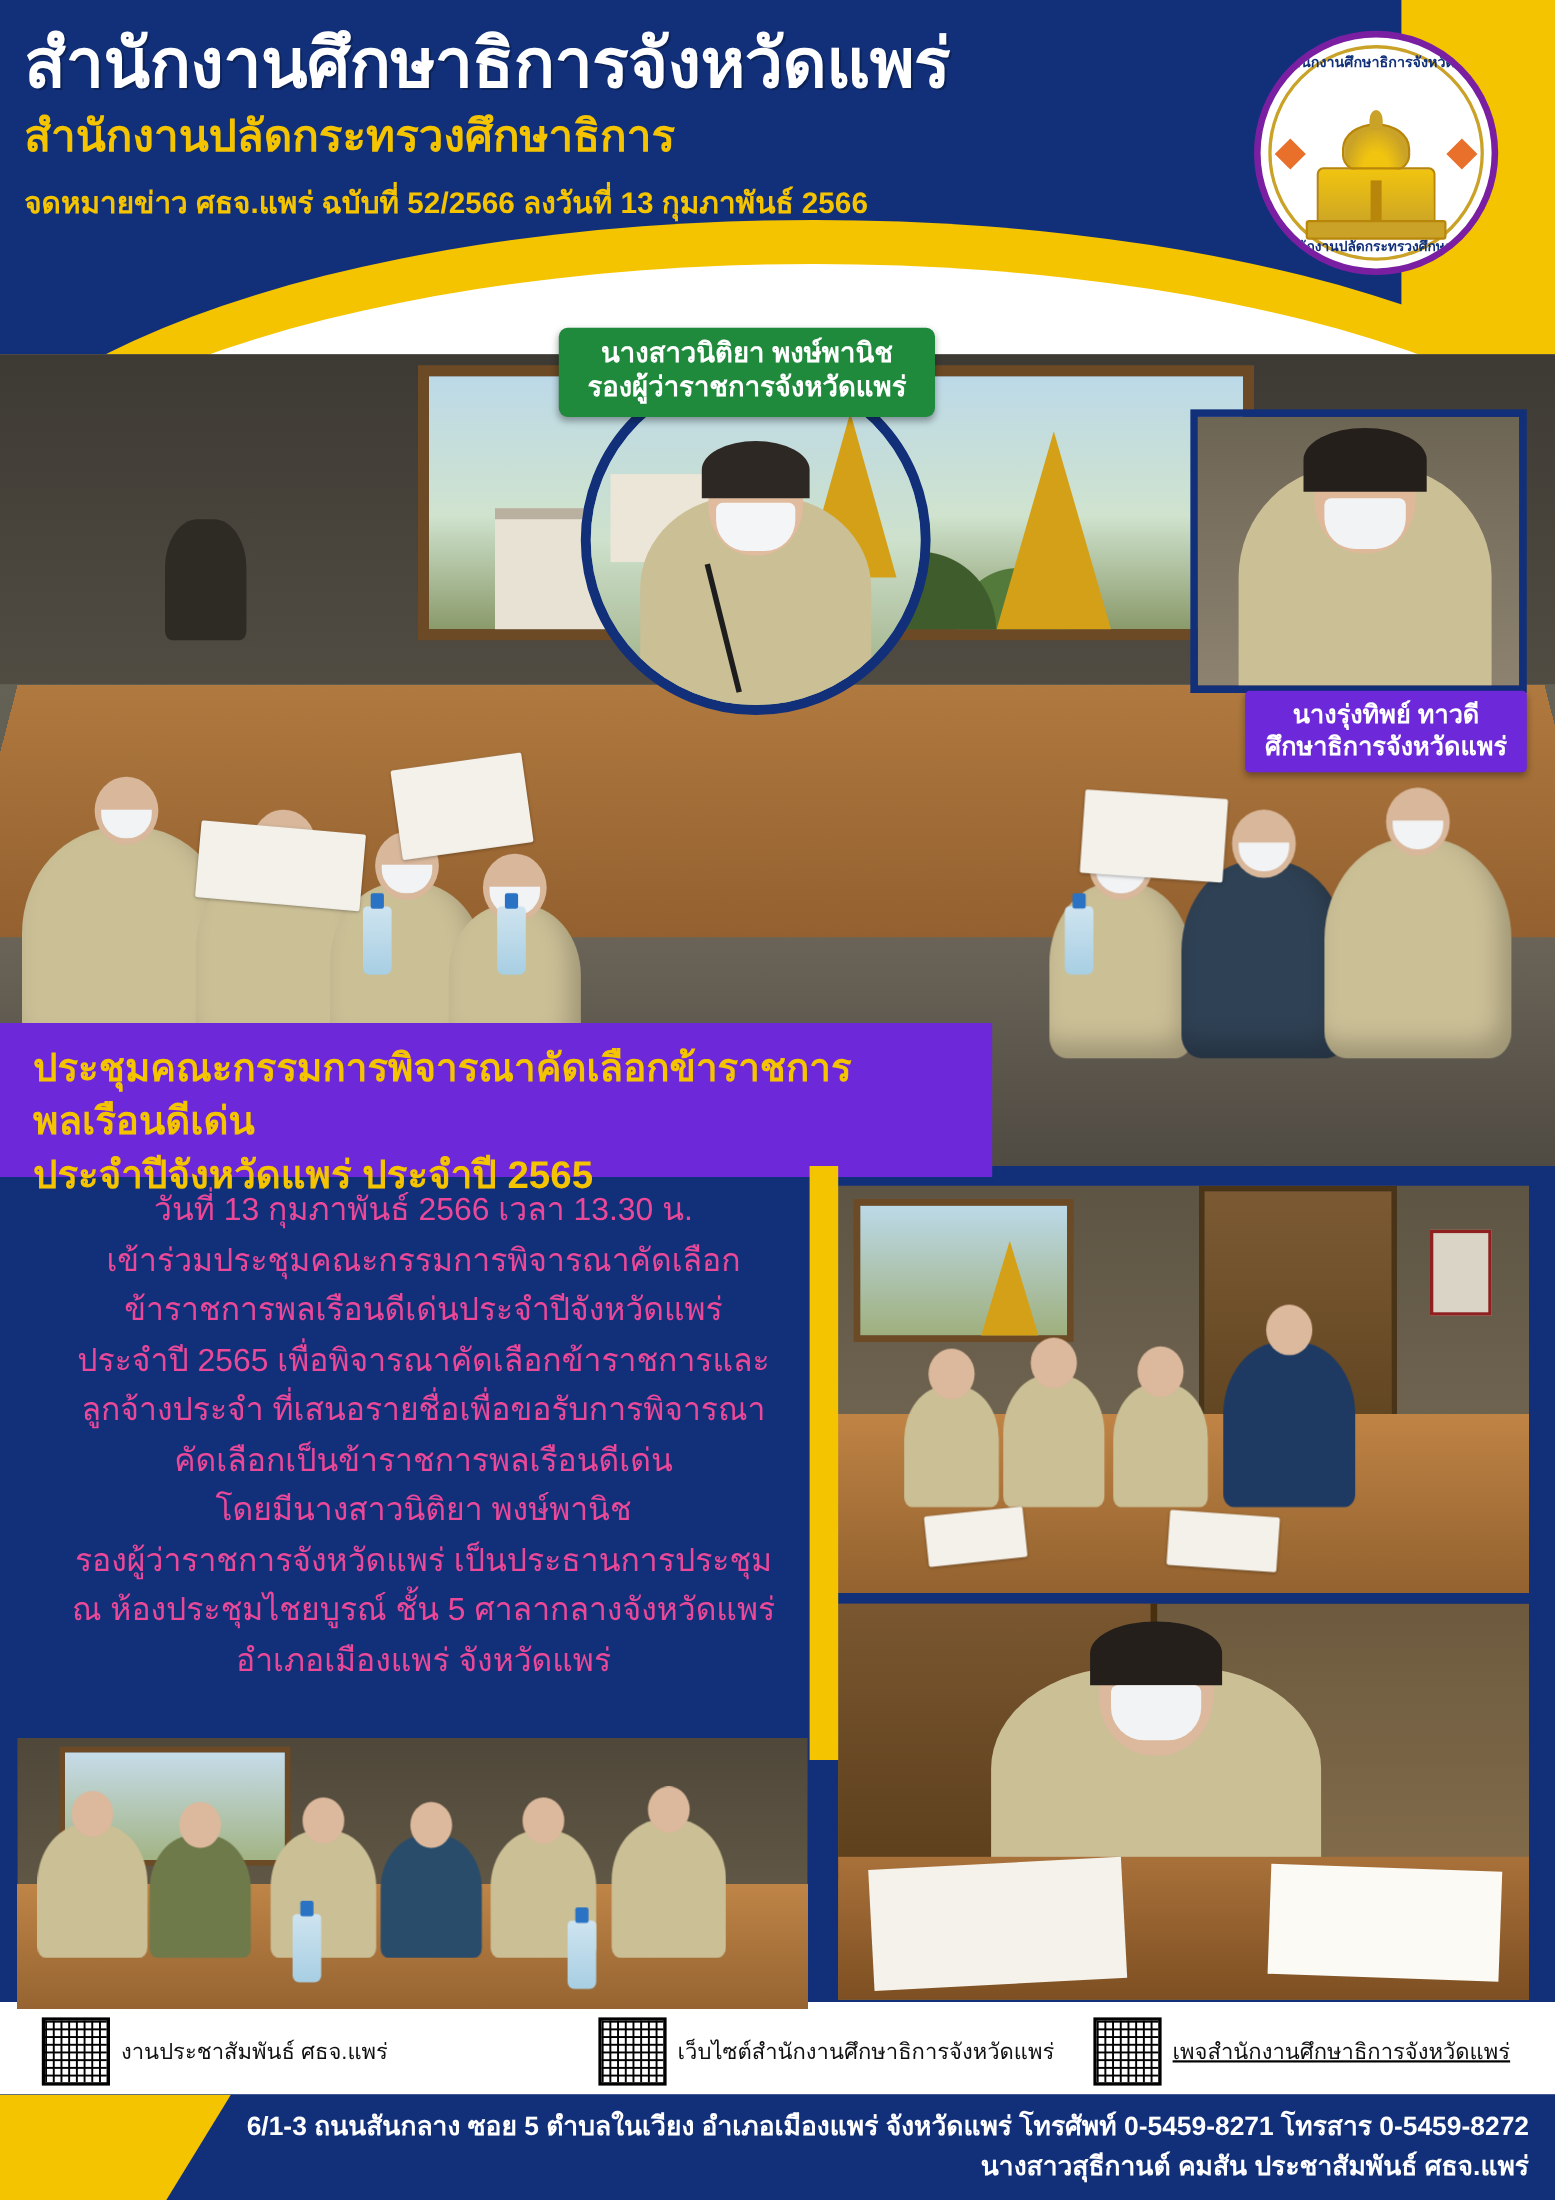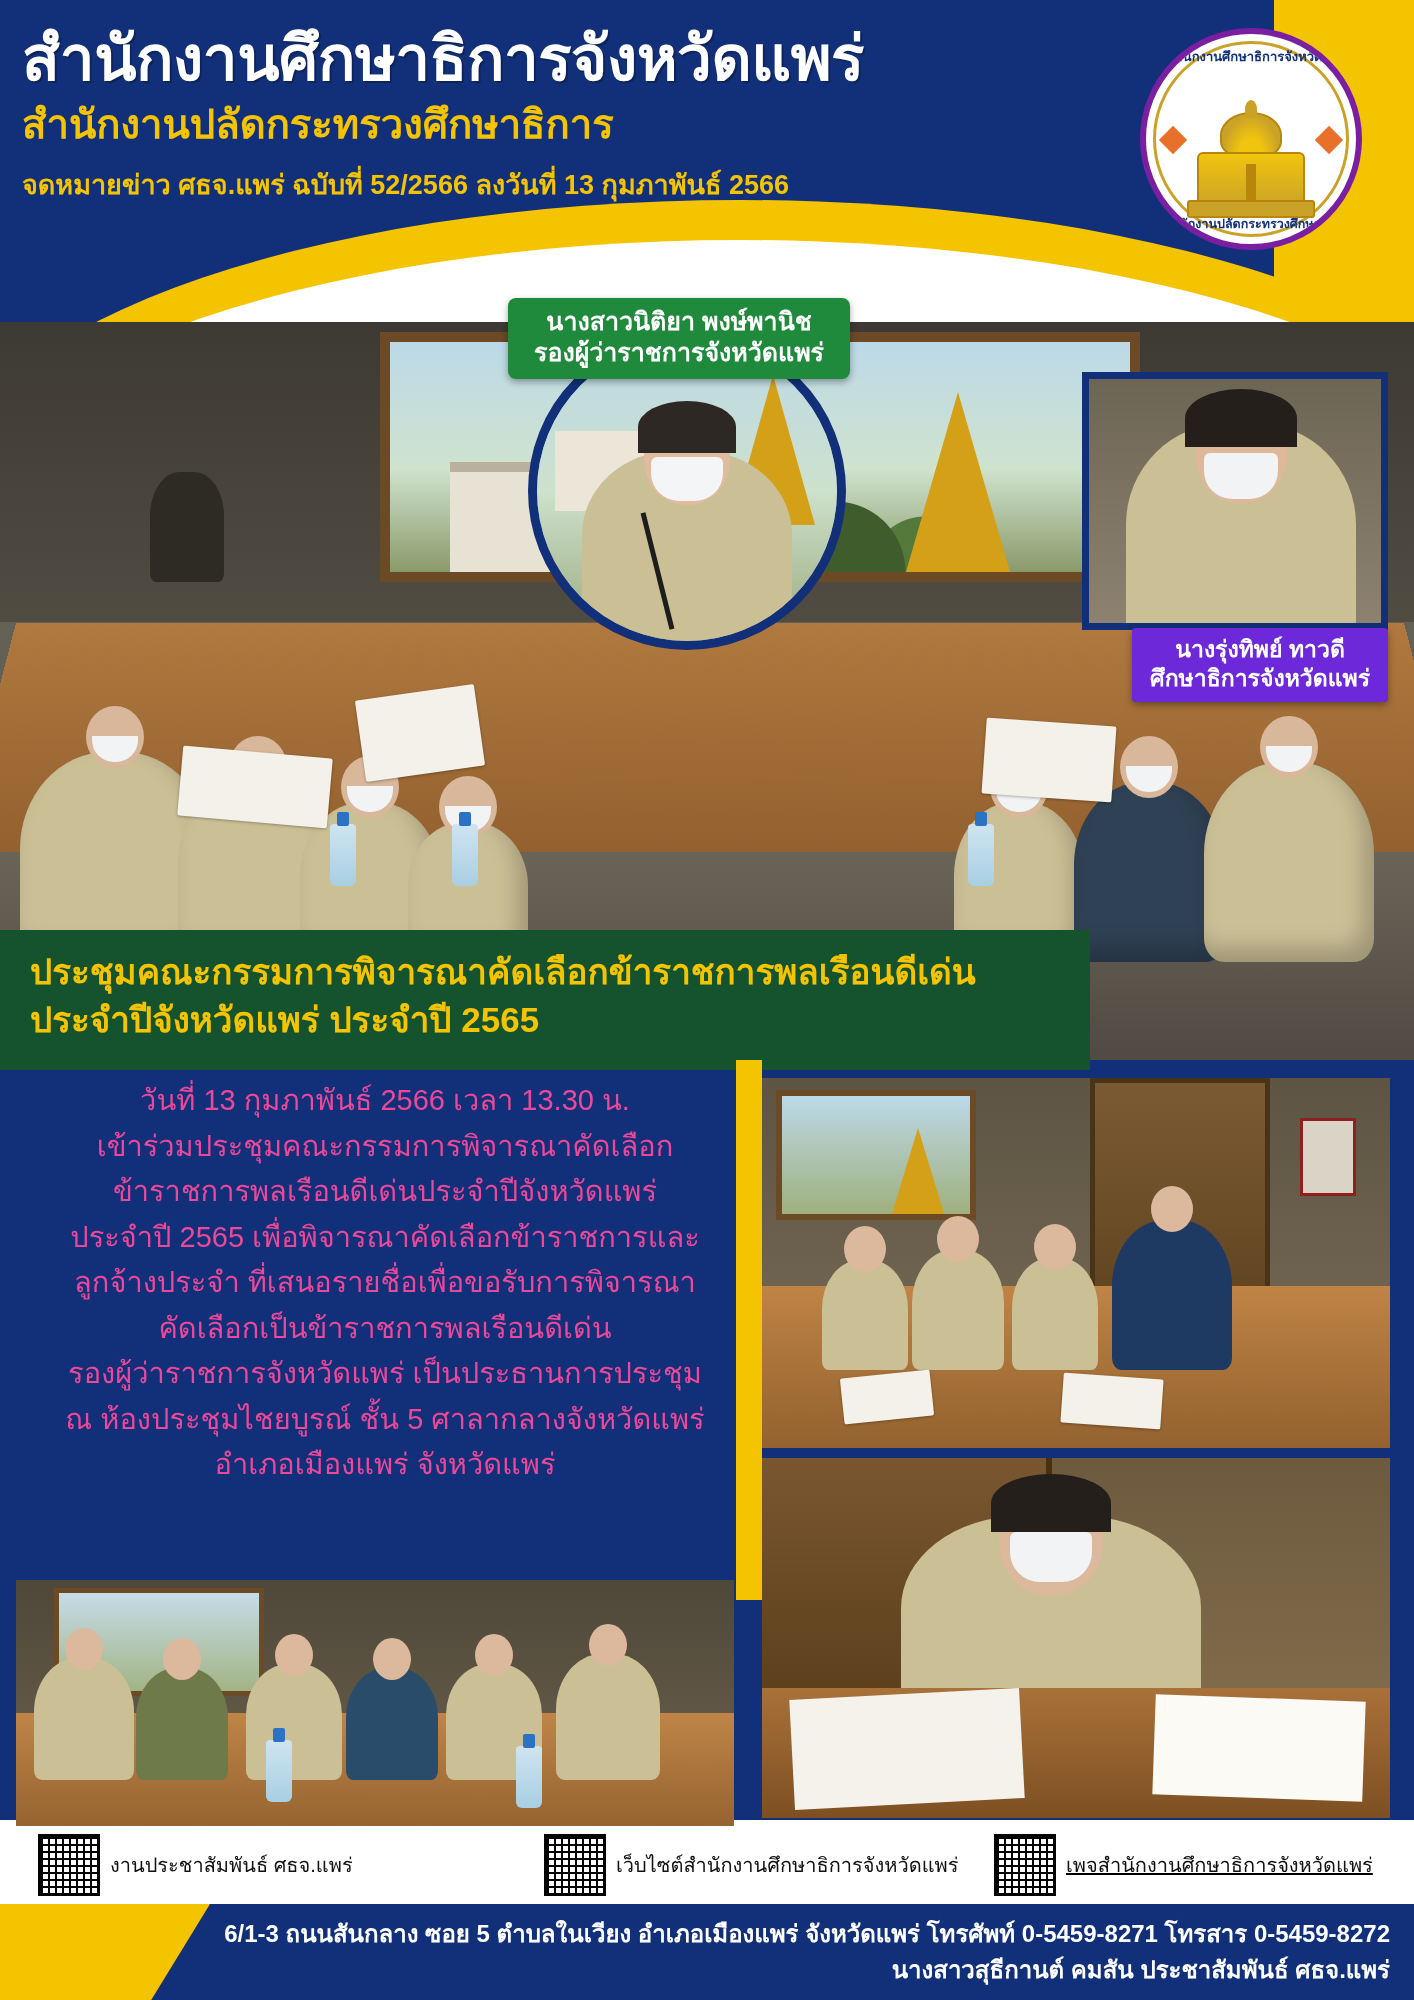--- a/index.html
+++ b/index.html
@@ -256,22 +256,22 @@
   .name-tag-right {
     position: absolute; right: 26px; top: 628px; z-index: 6;
     background: #6d28d9; color: #ffffff;
     padding: 7px 18px 9px; border-radius: 4px;
     font-size: 23px; font-weight: bold; line-height: 1.25; text-align: center;
     box-shadow: 0 3px 7px rgba(0,0,0,0.35);
   }
 
   
   .headline-band {
-    position: absolute; left: 0; top: 930px; width: 1090px; height: 140px;
-    background: #14532d; z-index: 7;
+    position: absolute; left: 0; top: 930px; width: 902px; height: 140px;
+    background: #6d28d9; z-index: 7;
     padding: 18px 26px 0 30px;
   }
   .headline-band .ln {
     color: #f5c400; font-size: 35px; font-weight: bold; line-height: 1.38;
   }
 
   
   .body-area {
     position: absolute; left: 0; top: 1060px; width: 1414px; height: 760px;
     background: #12307a;
@@ -508,20 +508,21 @@
   <div class="body-area"></div>
   <div class="yellow-strip"></div>
 
   <div class="text-panel">
     <div>วันที่ 13 กุมภาพันธ์ 2566 เวลา 13.30 น.</div>
     <div>เข้าร่วมประชุมคณะกรรมการพิจารณาคัดเลือก</div>
     <div>ข้าราชการพลเรือนดีเด่นประจำปีจังหวัดแพร่</div>
     <div>ประจำปี 2565 เพื่อพิจารณาคัดเลือกข้าราชการและ</div>
     <div>ลูกจ้างประจำ ที่เสนอรายชื่อเพื่อขอรับการพิจารณา</div>
     <div>คัดเลือกเป็นข้าราชการพลเรือนดีเด่น</div>
+    <div>โดยมีนางสาวนิติยา พงษ์พานิช</div>
     <div>รองผู้ว่าราชการจังหวัดแพร่ เป็นประธานการประชุม</div>
     <div>ณ ห้องประชุมไชยบูรณ์ ชั้น 5 ศาลากลางจังหวัดแพร่</div>
     <div>อำเภอเมืองแพร่ จังหวัดแพร่</div>
   </div>
 
   <div class="photo-rm">
     <div class="wall"></div>
     <div class="art">
         <div class="pg"></div>
       </div>

